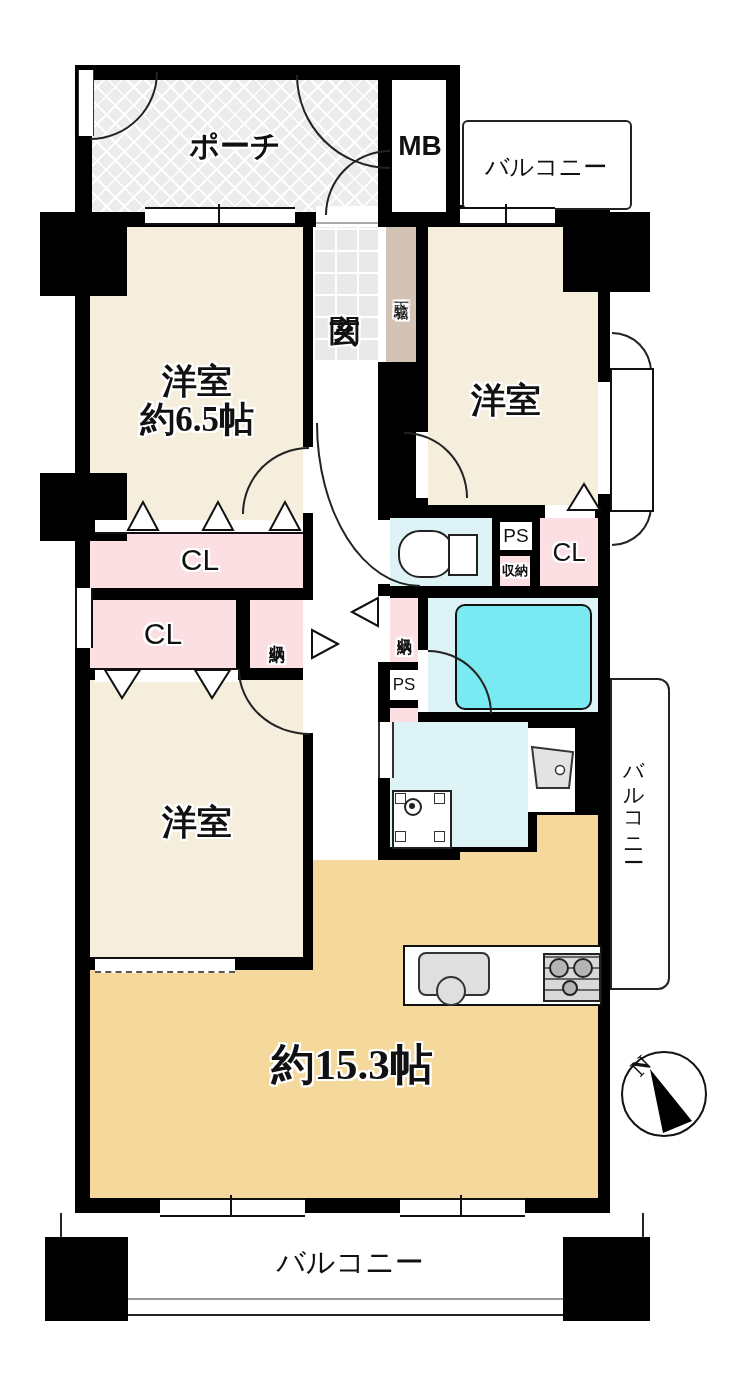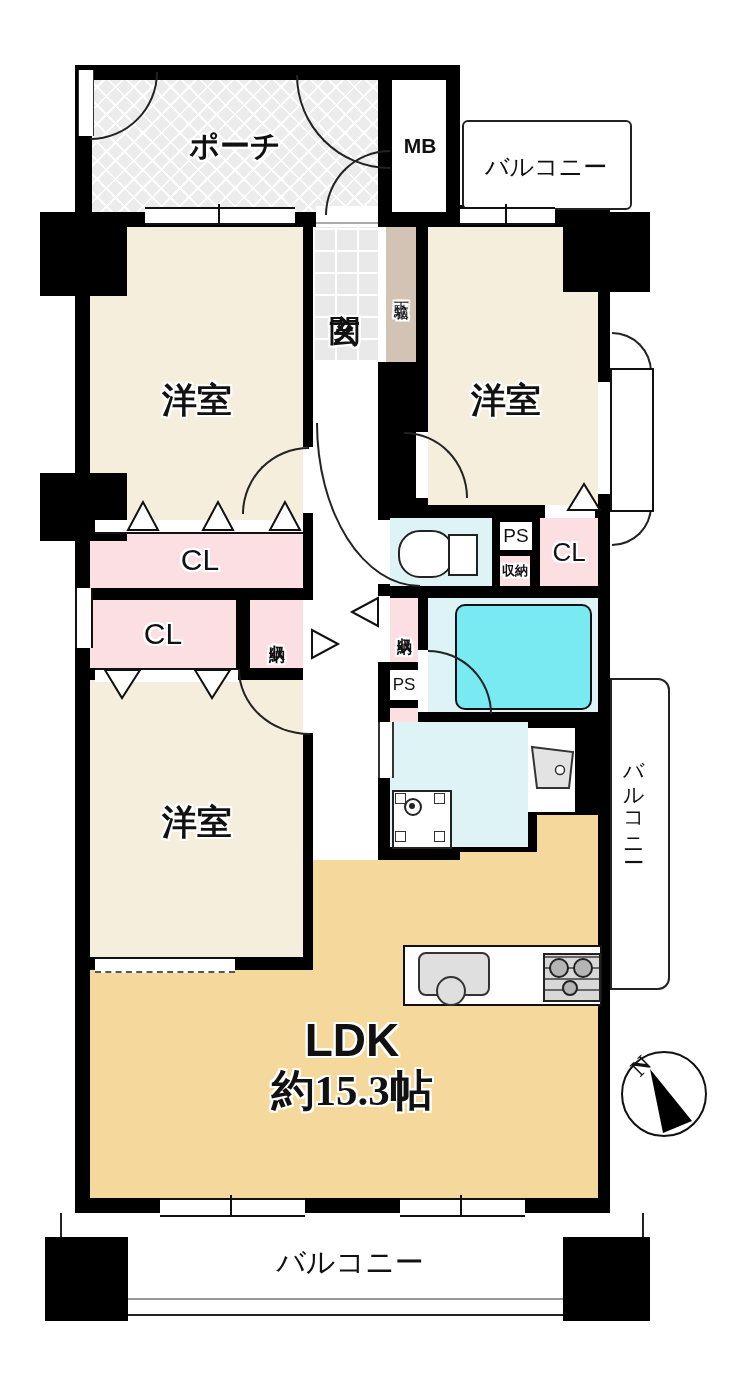--- a/index.html
+++ b/index.html
@@ -166,36 +166,36 @@
     <polygon points="195,670 230,670 212,698" fill="#fff" stroke="#111" stroke-width="2"></polygon>
     <polygon points="352,612 378,598 378,626" fill="#fff" stroke="#111" stroke-width="2"></polygon>
     <polygon points="338,644 312,630 312,658" fill="#fff" stroke="#111" stroke-width="2"></polygon>
     <polygon points="584,484 568,510 600,510" fill="#fff" stroke="#111" stroke-width="2"></polygon>
     <polygon points="532,747 573,752 569,788 537,788" fill="#e3e3e3" stroke="#333" stroke-width="2"></polygon>
     <circle cx="560" cy="770" r="4.5" fill="#fff" stroke="#333" stroke-width="1.5"></circle>
     <polygon points="650,1069 692,1121 663,1133" fill="#000"></polygon>
   </svg>
 
   <div class="lbl" style="left:235px;top:146px;font-size:30px;">ポーチ</div>
-  <div class="lbl" style="left:420px;top:146px;font-size:21px;">MB</div>
+  <div class="lbl" style="left:420px;top:146px;font-size:28px;">MB</div>
   <div class="lbl" style="left:546px;top:167px;font-size:24px;font-weight:normal;">バルコニー</div>
   <div class="lbl vert" style="left:345px;top:292px;font-size:30px;">玄関</div>
   <div class="lbl vert" style="left:401px;top:293px;font-size:15px;font-weight:normal;">下駄箱</div>
 
   <div class="lbl" style="left:197px;top:400px;font-size:35px;">
     <div>洋室</div>
+    <div class="size-line">約6.5帖</div>
   </div>
   <div class="lbl" style="left:506px;top:400px;font-size:35px;">
     <div>洋室</div>
   </div>
   <div class="lbl" style="left:197px;top:822px;font-size:35px;">
     <div>洋室</div>
   </div>
   <div class="lbl" style="left:352px;top:1065px;font-size:46px;">
-    <div>LDK</div>
     <div class="size-line" style="font-size:43px;">約15.3帖</div>
   </div>
 
   <div class="lbl" style="left:200px;top:560px;font-size:30px;font-weight:normal;">CL</div>
   <div class="lbl" style="left:163px;top:634px;font-size:30px;font-weight:normal;">CL</div>
   <div class="lbl vert" style="left:277px;top:634px;font-size:16px;">収納</div>
   <div class="lbl" style="left:516px;top:536px;font-size:19px;font-weight:normal;">PS</div>
   <div class="lbl" style="left:515px;top:571px;font-size:13px;">収納</div>
   <div class="lbl" style="left:569px;top:553px;font-size:26px;font-weight:normal;">CL</div>
   <div class="lbl vert" style="left:404px;top:628px;font-size:15px;">収納</div>

